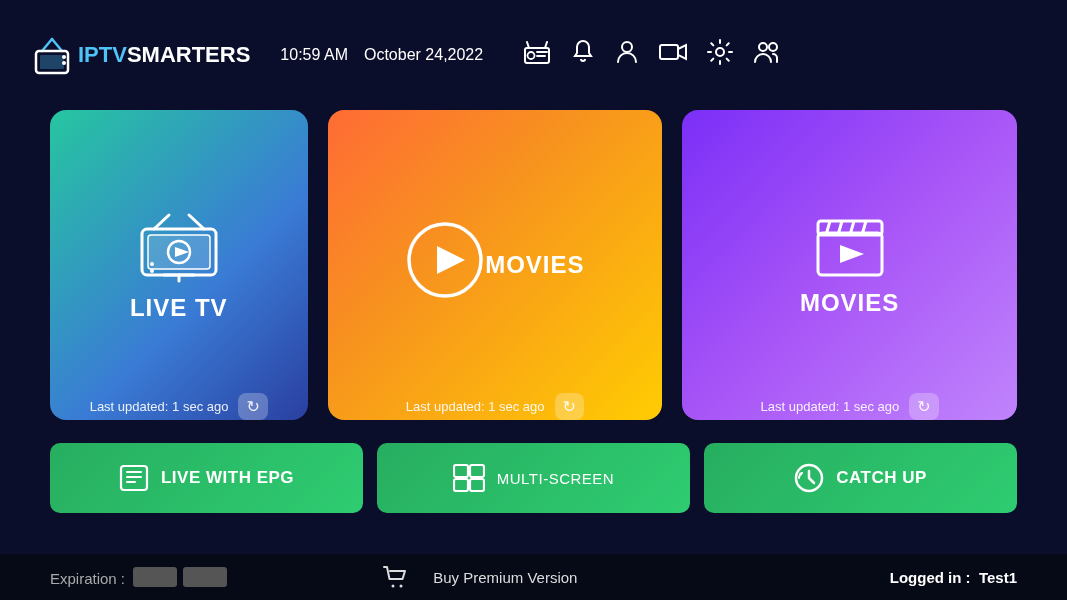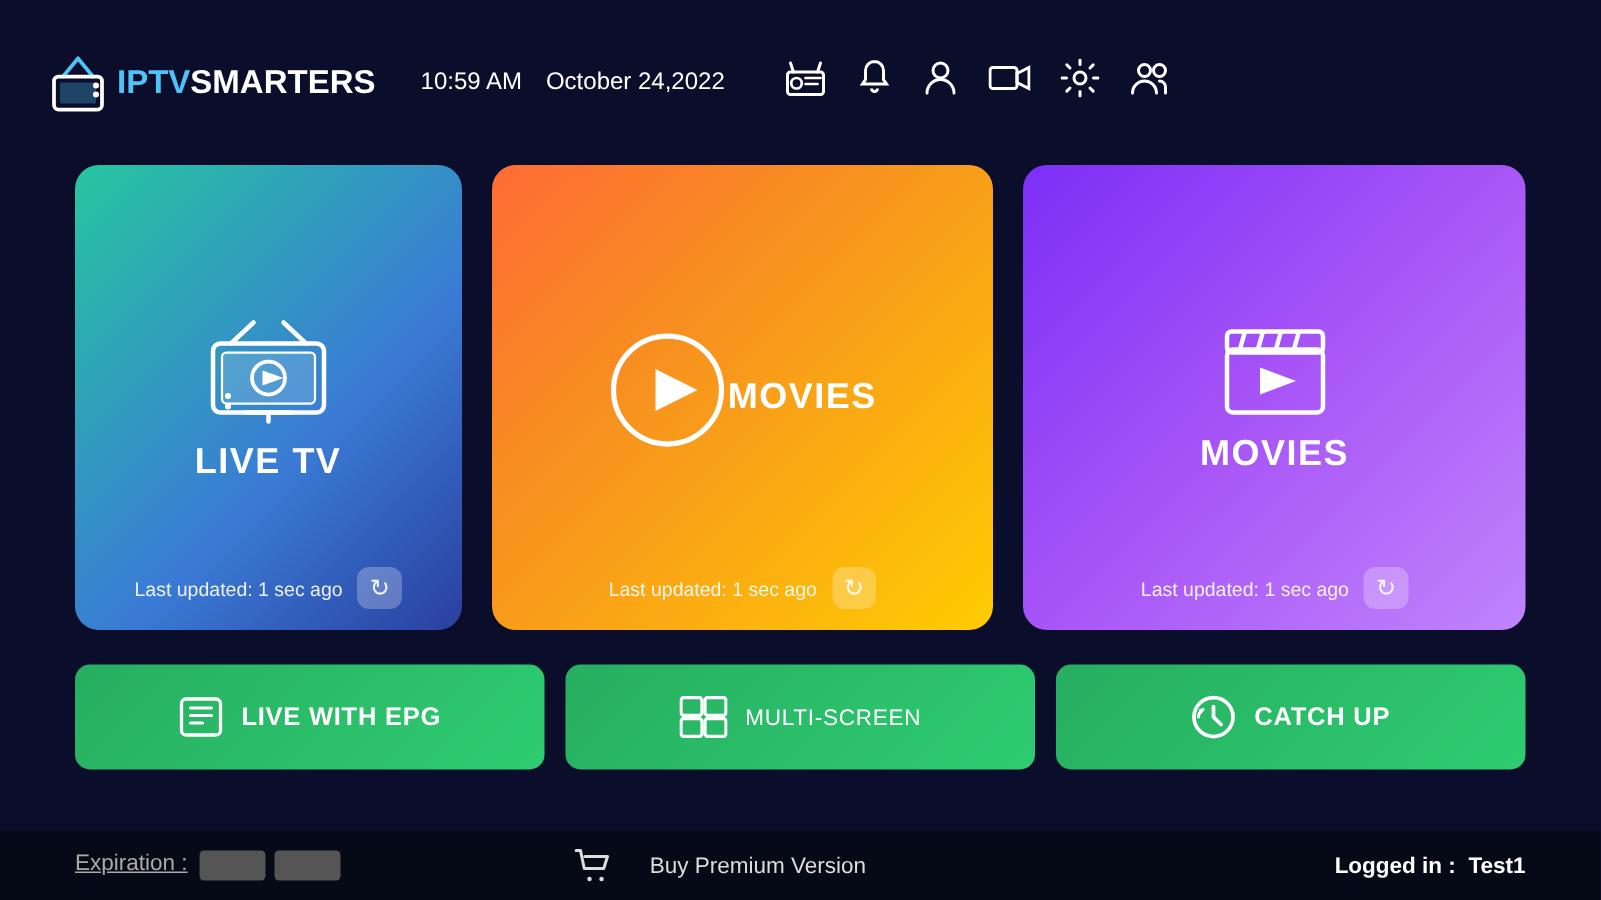--- a/index.html
+++ b/index.html
@@ -96,21 +96,21 @@
 
     .card-title {
       font-size: 24px;
       font-weight: 700;
       color: white;
       letter-spacing: 1px;
     }
 
     .card-footer {
       position: absolute;
-      bottom: 14px;
+      bottom: 0;
       left: 0;
       right: 0;
       display: flex;
       align-items: center;
       justify-content: center;
       gap: 10px;
       font-size: 13px;
       color: rgba(255,255,255,0.9);
     }
 
@@ -190,23 +190,22 @@
       background: #060916;
       display: flex;
       align-items: center;
       padding: 0 50px;
       font-size: 15px;
       color: #aaa;
     }
 
     .footer-left {
       display: flex;
-      align-items: flex-start;
+      align-items: flex-end;
       gap: 8px;
-      text-decoration: underline;
     }
 
     .expiry-blocks {
       display: flex;
       gap: 6px;
     }
 
     .expiry-block {
       width: 44px;
       height: 20px;

